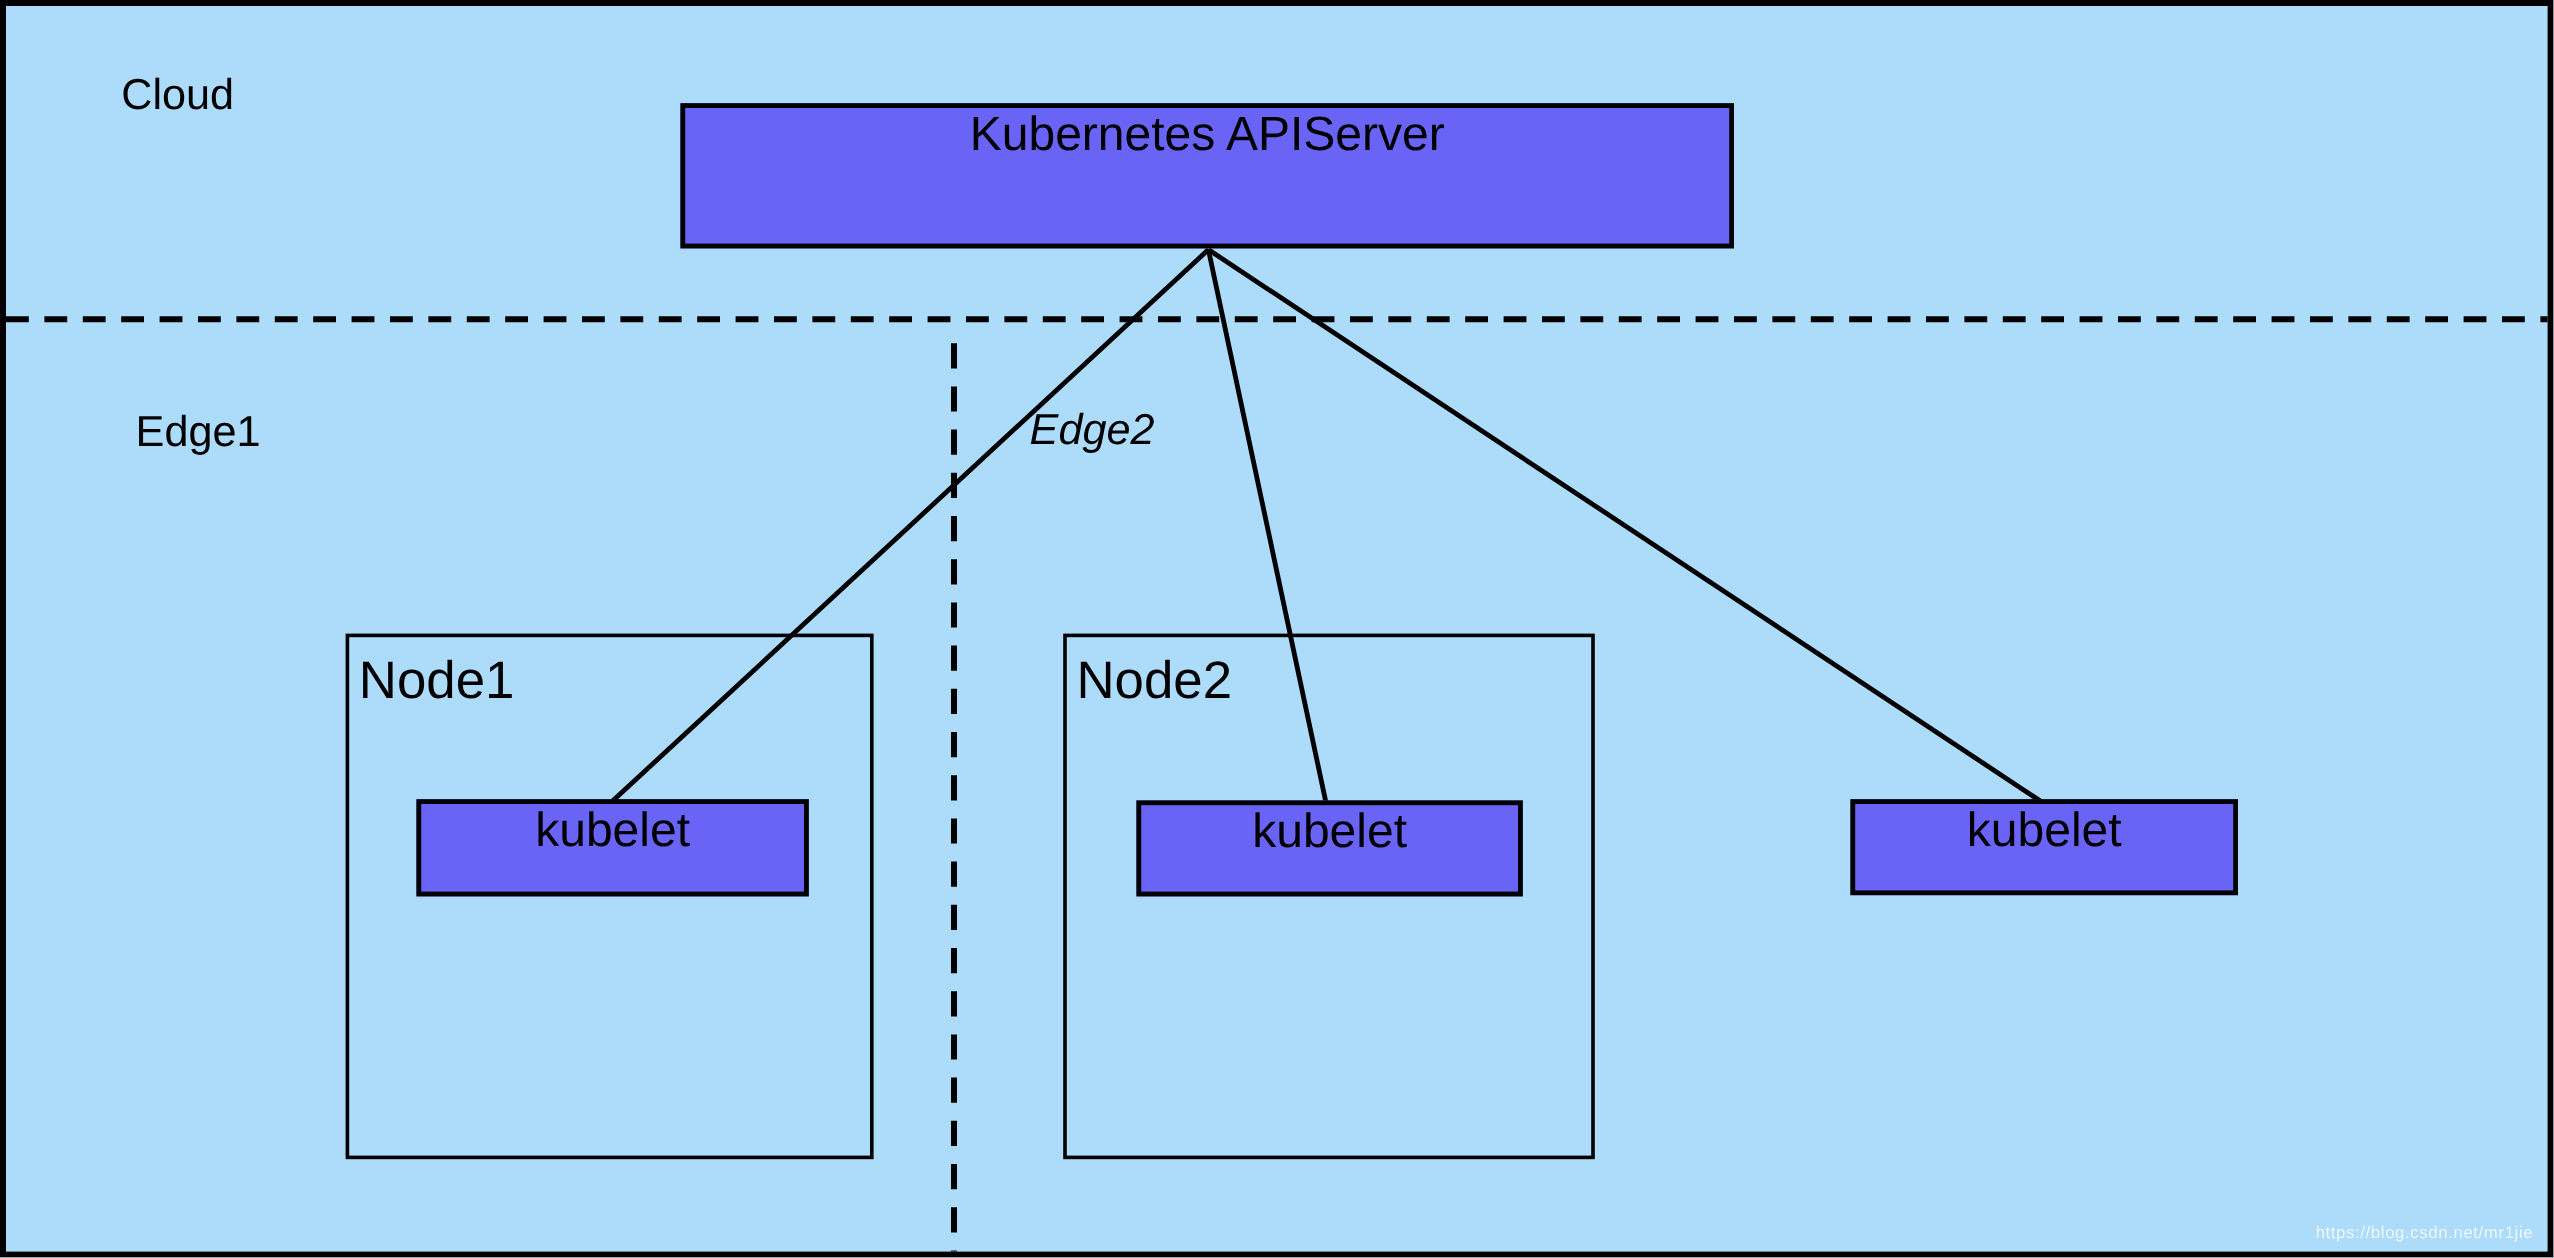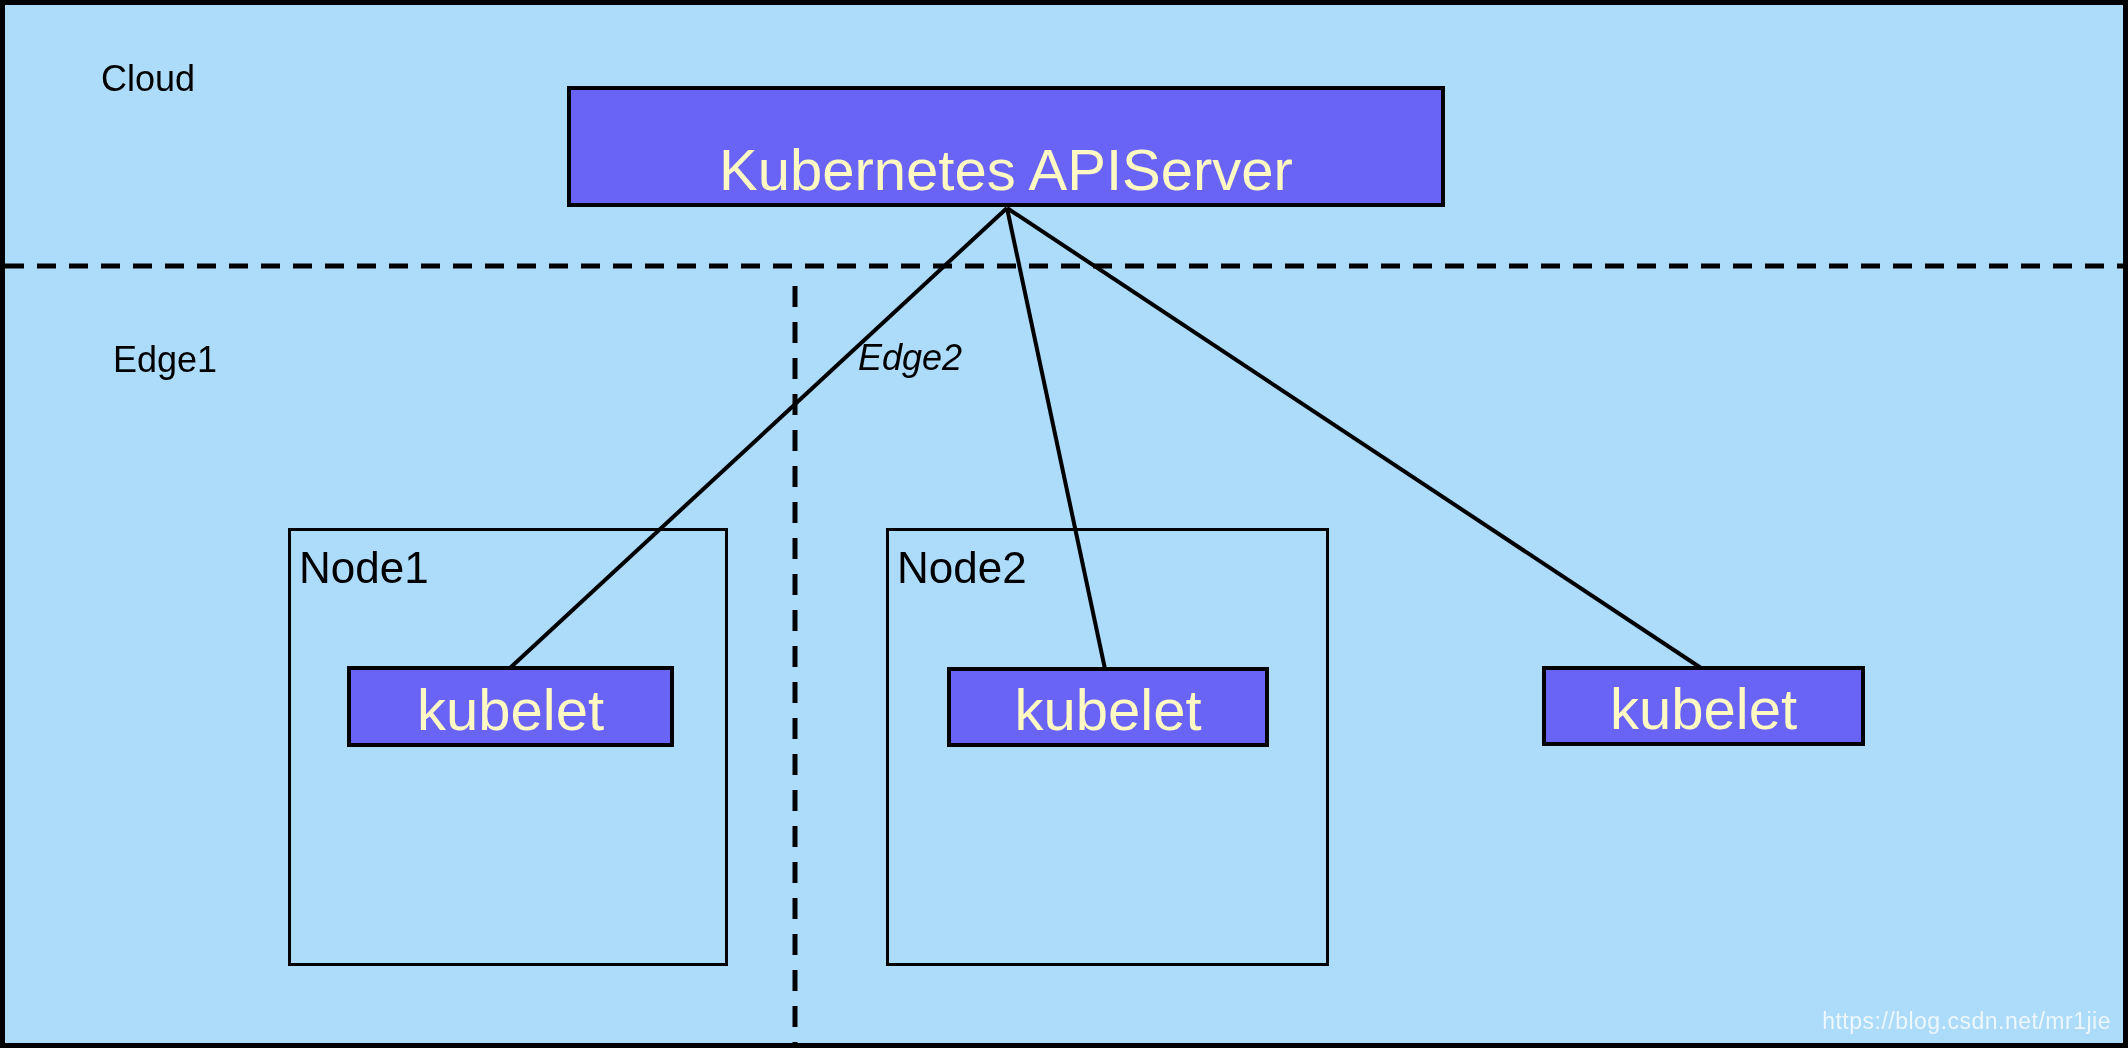--- a/index.html
+++ b/index.html
@@ -28,24 +28,24 @@
   #cloud-label  { left: 96px;  top: 53px;  }
   #edge1-label  { left: 108px;  top: 334px; }
   #edge2-label  { left: 853px; top: 332px; font-style: italic; }
 
   .purple-box {
     position: absolute;
     box-sizing: border-box;
     background: #6964F6;
     border: 4px solid #000000;
     display: flex;
-    align-items: flex-end;
+    align-items: flex-start;
     justify-content: center;
-    font-size: 58px;
-    color: #fef9c3;
+    font-size: 40px;
+    color: #000000;
     z-index: 3;
     white-space: nowrap;
   }
   #apiserver-box { left: 562px; top: 81px; width: 878px; height: 121px; }
 
   .node-box {
     position: absolute;
     box-sizing: border-box;
     border: 3px solid #000000;
     background: transparent;
@@ -74,21 +74,21 @@
     top: 0;
     width: 2128px;
     height: 1048px;
     z-index: 2;
     pointer-events: none;
   }
   #watermark {
     position: absolute;
     right: 12px;
     bottom: 8px;
-    font-size: 23px;
+    font-size: 14px;
     color: rgba(255, 255, 255, 0.78);
     z-index: 5;
     letter-spacing: 0.5px;
     white-space: nowrap;
   }
 </style>
 </head>
 <body>
 
 <div id="canvas">

